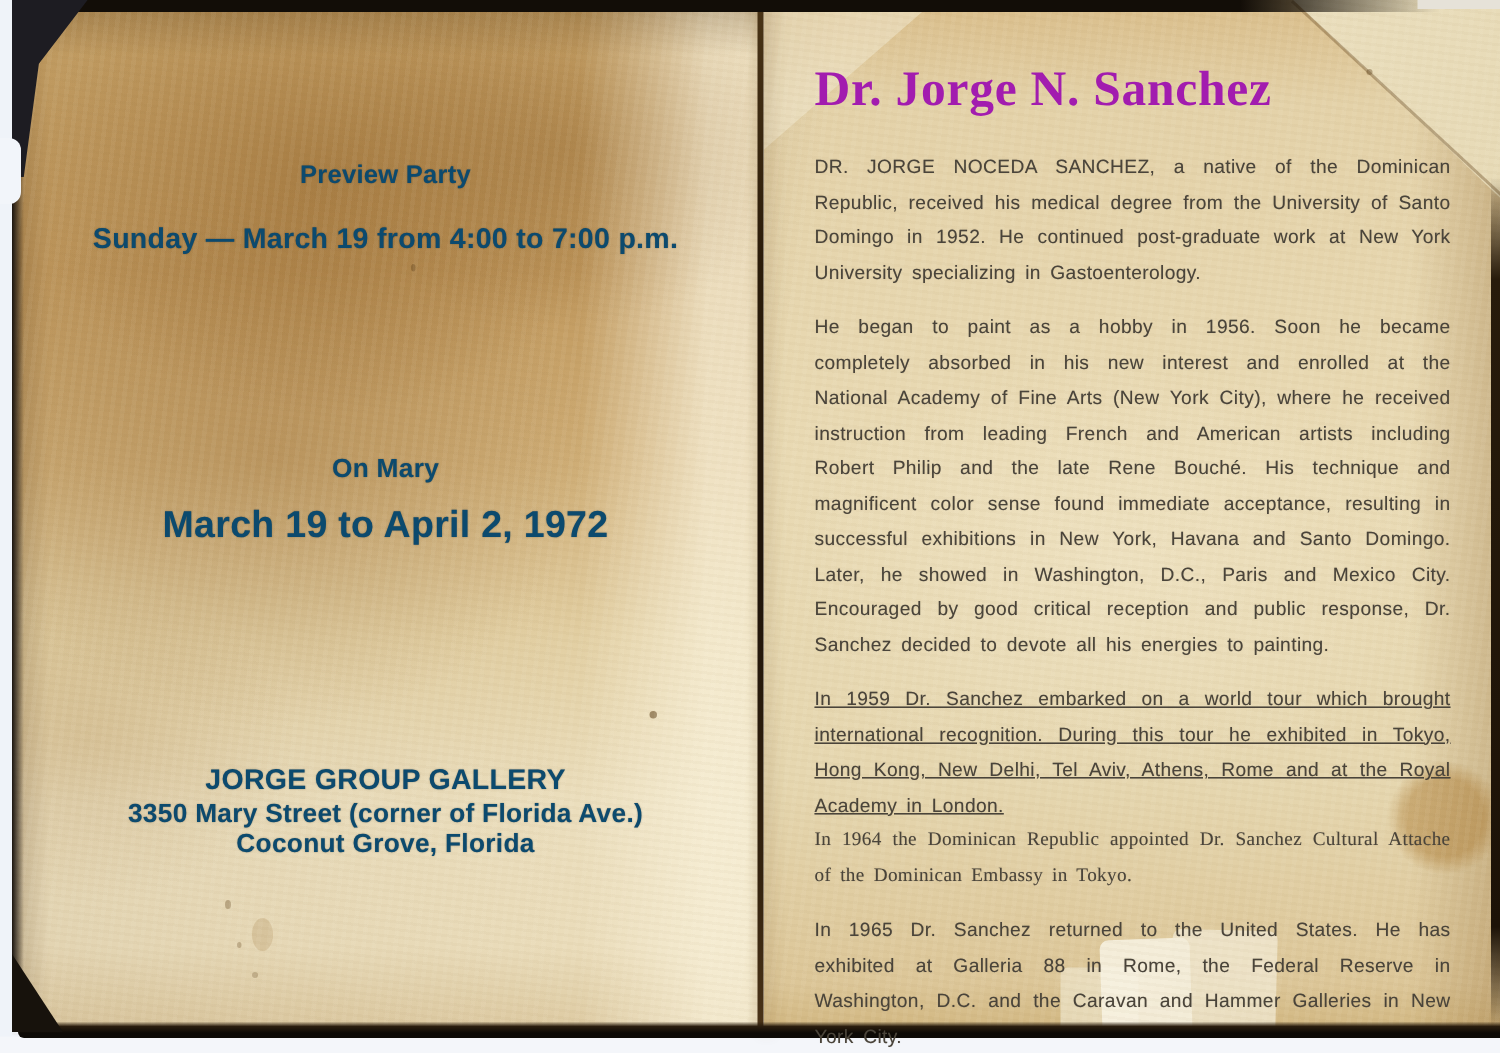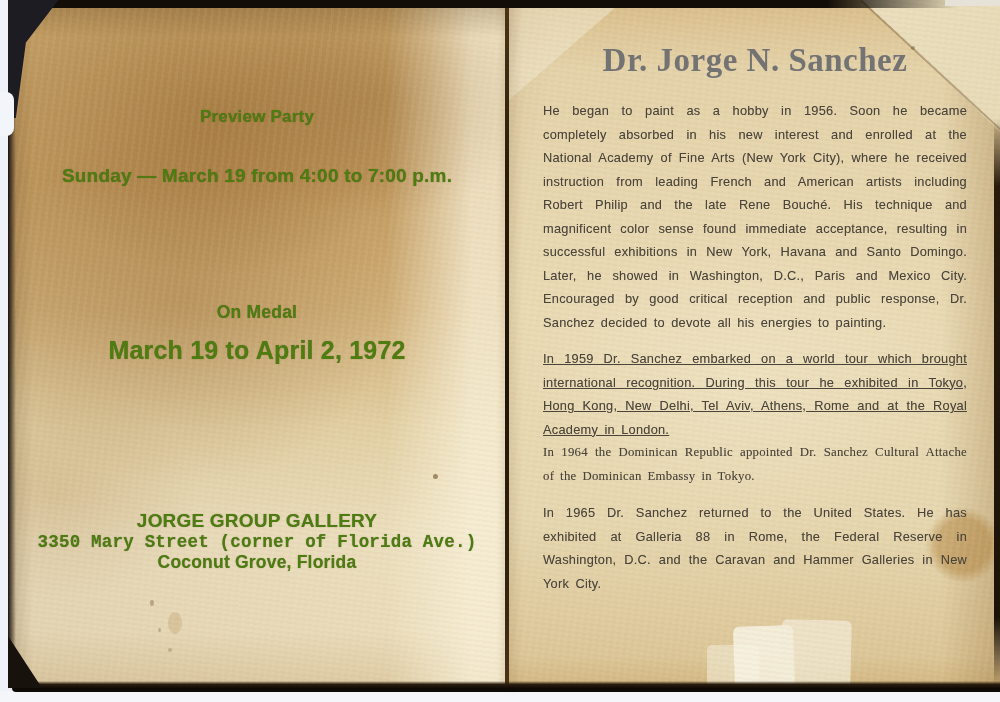--- a/index.html
+++ b/index.html
@@ -73,35 +73,35 @@
   .tape-a{left:707px;top:645px;width:52px;height:46px;border-radius:5px;
     background:rgba(240,232,208,0.65);}
   .tape-b{left:734px;top:626px;width:60px;height:64px;border-radius:6px;
     background:rgba(248,243,228,0.85);transform:rotate(-2deg);}
   .tape-c{left:781px;top:620px;width:70px;height:70px;border-radius:6px;
     background:rgba(243,236,215,0.72);transform:rotate(1.5deg);}
   .speck{border-radius:50%;background:rgba(95,65,25,0.55);}
 
   
   .lp-text{left:8px;width:498px;text-align:center;
-    font-weight:700;color:#4d7c0f;letter-spacing:0.2px;
+    font-weight:700;color:#0c4a6e;letter-spacing:0.2px;
     text-shadow:0 0 1px rgba(32,29,24,0.45);}
   .lp-preview{top:107px;font-size:17px;}
-  .lp-schedule{top:165px;font-size:19px;}
+  .lp-schedule{top:149px;font-size:19px;}
   .lp-onview{top:302px;font-size:17.5px;}
   .lp-dates{top:336px;font-size:25px;}
   .lp-gallery{top:511px;line-height:20.5px;}
   .lp-gallery .g-name{font-size:19px;}
-  .lp-gallery .g-addr{font-size:17.5px;font-family:Liberation Mono, monospace;}
+  .lp-gallery .g-addr{font-size:17.5px;}
   .lp-gallery .g-city{font-size:17.5px;}
 
   
-  .rp-title{left:543px;top:42px;width:424px;text-align:center;
+  .rp-title{left:543px;top:42px;width:424px;
     font-family:"Liberation Serif",serif;font-weight:700;
-    font-size:33px;color:#737373;letter-spacing:0.5px;}
+    font-size:33px;color:#a21caf;letter-spacing:0.5px;}
   .rp-body{left:543px;top:99px;width:424px;
     font-size:12.8px;line-height:23.5px;color:#4a443a;
     letter-spacing:0.25px;word-spacing:2.5px;
     text-shadow:0 0 0.6px rgba(74,68,58,0.35);}
   .rp-body p{margin:0 0 13px 0;text-align:justify;}
   .rp-body p.tight{margin:0;text-decoration:underline;}
   .rp-body p.endgroup{margin:0 0 13px 0;font-family:Liberation Serif, serif;}
 </style>
 </head>
 <body>
@@ -134,27 +134,28 @@
 <div class="abs edge-top-right-bed"></div>
 <div class="abs edge-bottom"></div>
 <div class="abs edge-left"></div>
 <div class="abs edge-right"></div>
 <div class="abs corner-tl"></div>
 <div class="abs corner-bl"></div>
 <div class="abs bed-nick"></div>
 
 <div class="abs lp-text lp-preview">Preview Party</div>
 <div class="abs lp-text lp-schedule">Sunday — March 19 from 4:00 to 7:00 p.m.</div>
-<div class="abs lp-text lp-onview">On Medal</div>
+<div class="abs lp-text lp-onview">On Mary</div>
 <div class="abs lp-text lp-dates">March 19 to April 2, 1972</div>
 <div class="abs lp-text lp-gallery">
   <div class="g-name">JORGE GROUP GALLERY</div>
   <div class="g-addr">3350 Mary Street (corner of Florida Ave.)</div>
   <div class="g-city">Coconut Grove, Florida</div>
 </div>
 
 <div class="abs rp-title">Dr. Jorge N. Sanchez</div>
 <div class="abs rp-body">
+  <p>DR. JORGE NOCEDA SANCHEZ, a native of the Dominican Republic, received his medical degree from the University of Santo Domingo in 1952. He continued post-graduate work at New York University specializing in Gastoenterology.</p>
   <p>He began to paint as a hobby in 1956. Soon he became completely absorbed in his new interest and enrolled at the National Academy of Fine Arts (New York City), where he received instruction from leading French and American artists including Robert Philip and the late Rene Bouché. His technique and magnificent color sense found immediate acceptance, resulting in successful exhibitions in New York, Havana and Santo Domingo. Later, he showed in Washington, D.C., Paris and Mexico City. Encouraged by good critical reception and public response, Dr. Sanchez decided to devote all his energies to painting.</p>
   <p class="tight">In 1959 Dr. Sanchez embarked on a world tour which brought international recognition. During this tour he exhibited in Tokyo, Hong Kong, New Delhi, Tel Aviv, Athens, Rome and at the Royal Academy in London.</p>
   <p class="endgroup">In 1964 the Dominican Republic appointed Dr. Sanchez Cultural Attache of the Dominican Embassy in Tokyo.</p>
   <p>In 1965 Dr. Sanchez returned to the United States. He has exhibited at Galleria 88 in Rome, the Federal Reserve in Washington, D.C. and the Caravan and Hammer Galleries in New York City.</p>
 </div>
 
 </body></html>

